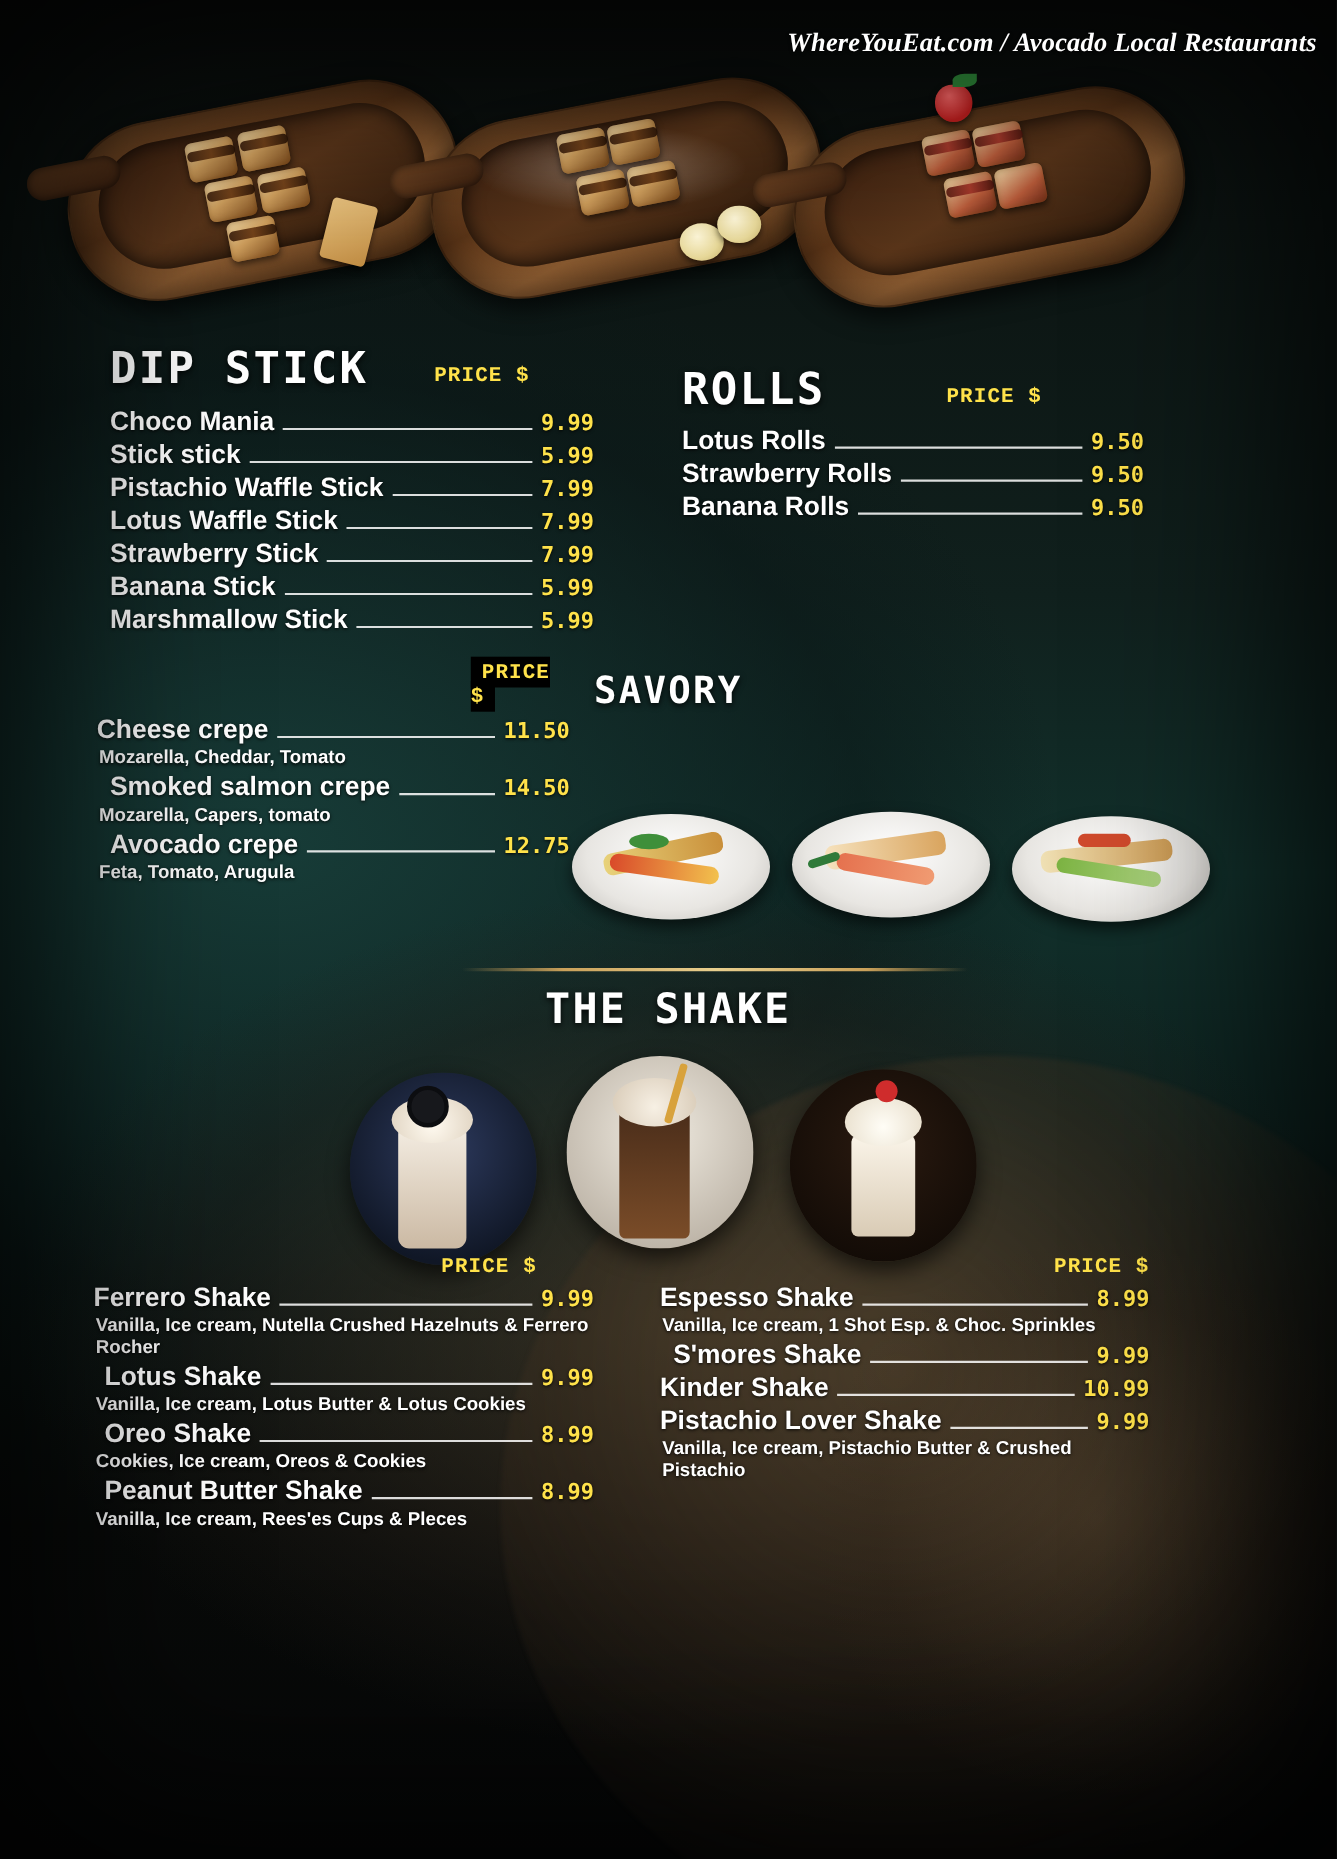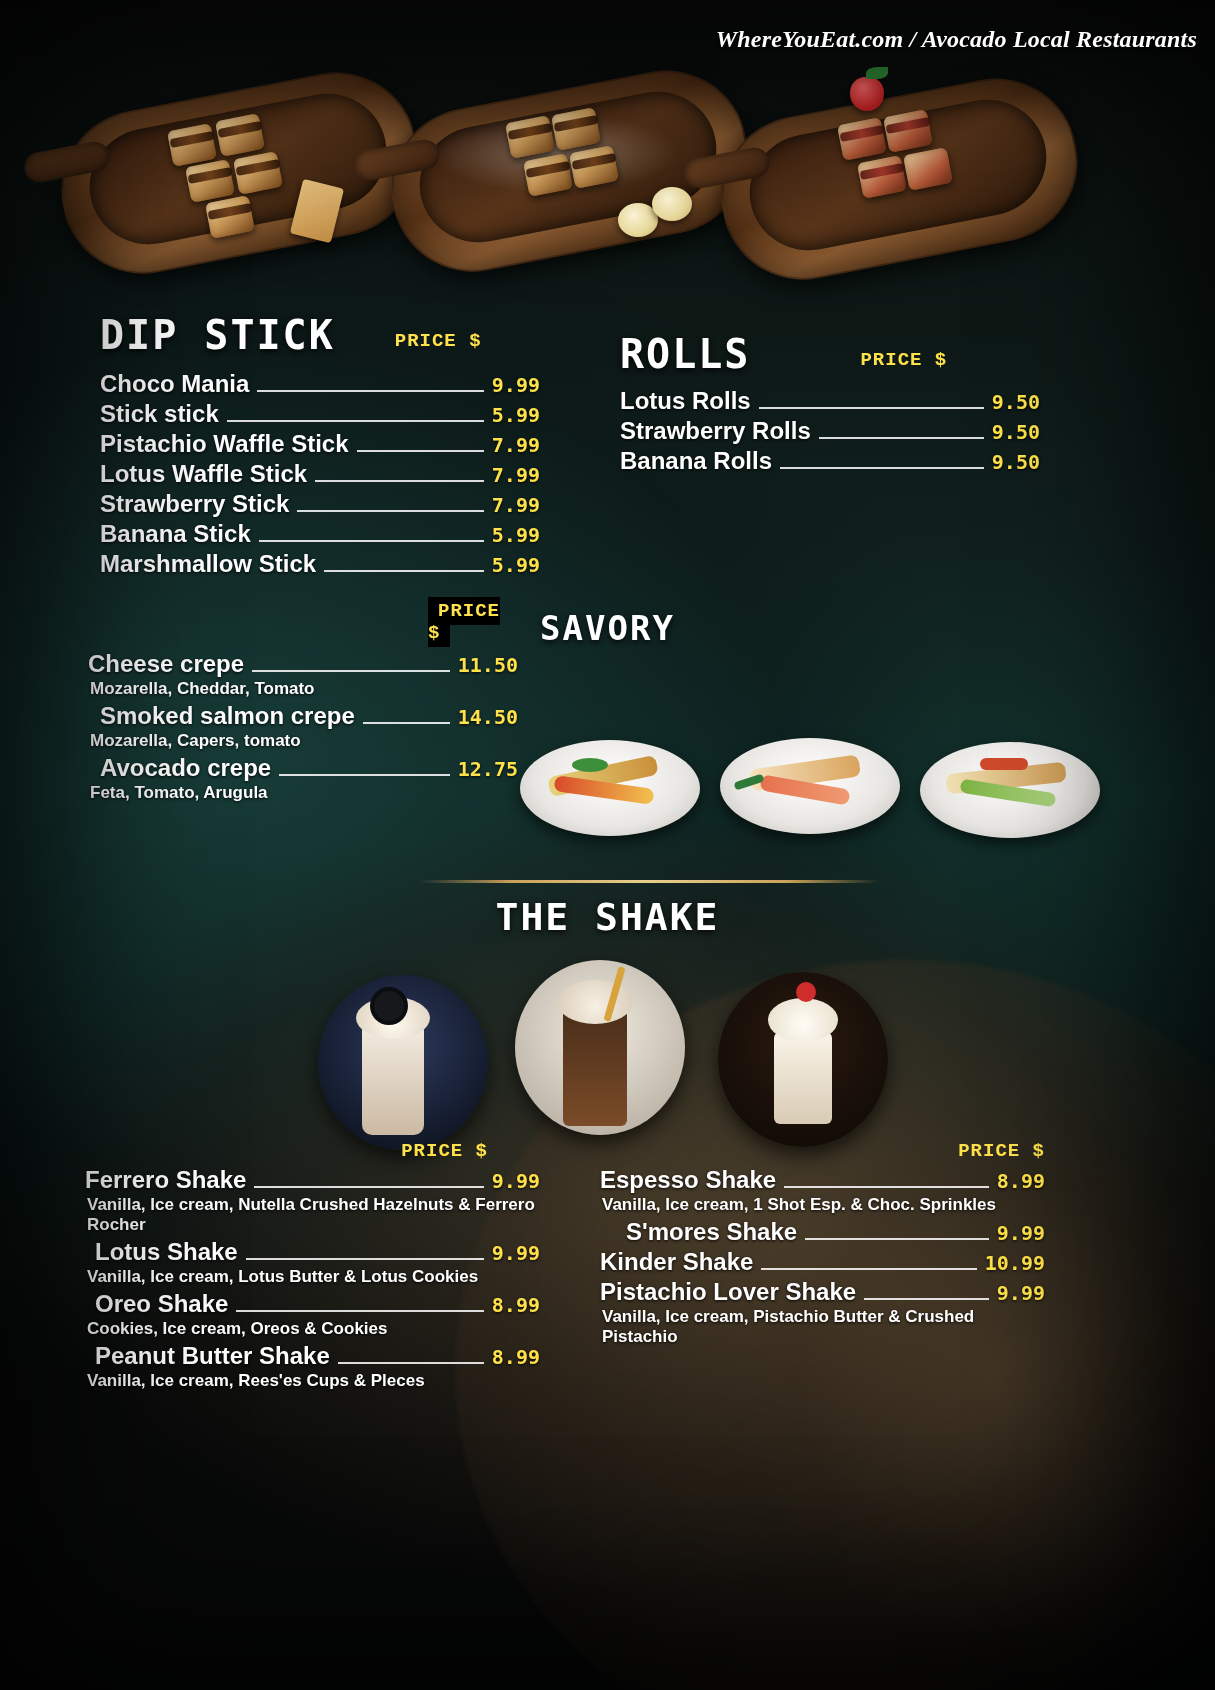--- a/index.html
+++ b/index.html
@@ -393,21 +393,21 @@
   <div id="shake-right">
     <div style="text-align:right;margin-bottom:4px;">
       <span class="price-tag">PRICE $</span>
     </div>
     <div class="menu-row">
       <span class="item-name">Espesso Shake</span>
       <span class="leader"></span>
       <span class="price">8.99</span>
     </div>
     <div class="desc">Vanilla, Ice cream, 1 Shot Esp. &amp; Choc. Sprinkles</div>
-    <div class="menu-row" style="margin-left:26px;">
+    <div class="menu-row" style="margin-left:12px;">
       <span class="item-name">S'mores Shake</span>
       <span class="leader"></span>
       <span class="price">9.99</span>
     </div>
     <div class="menu-row">
       <span class="item-name">Kinder Shake</span>
       <span class="leader"></span>
       <span class="price">10.99</span>
     </div>
     <div class="menu-row">

